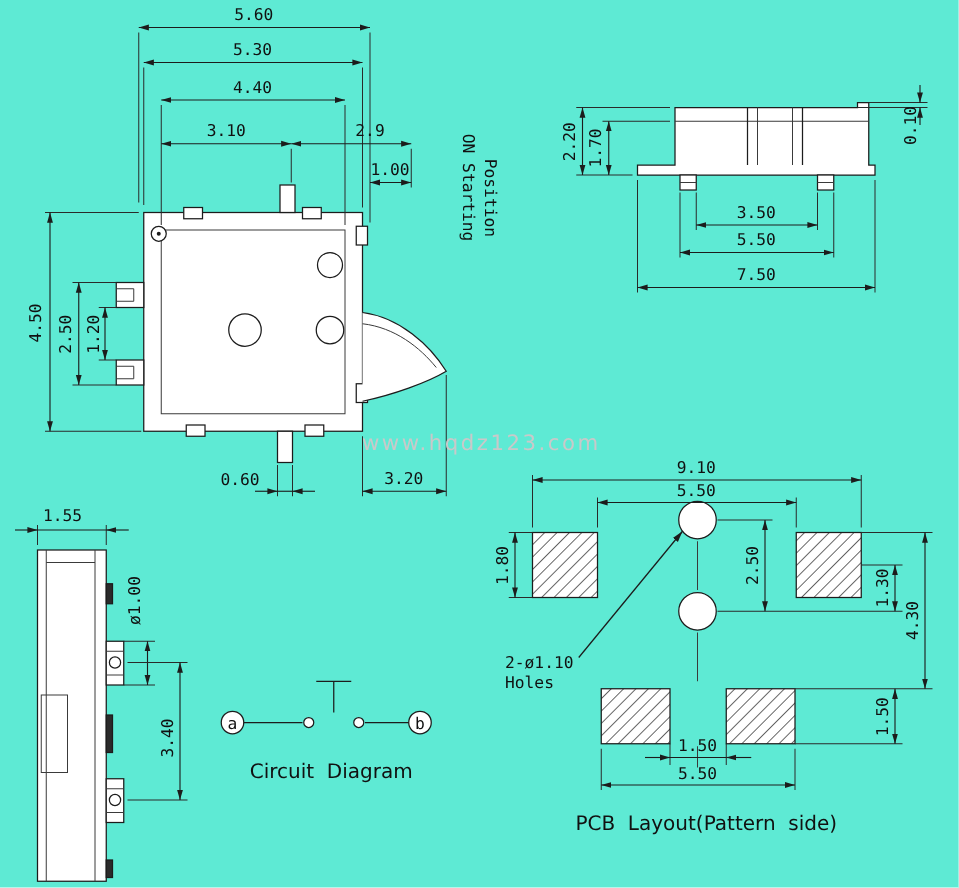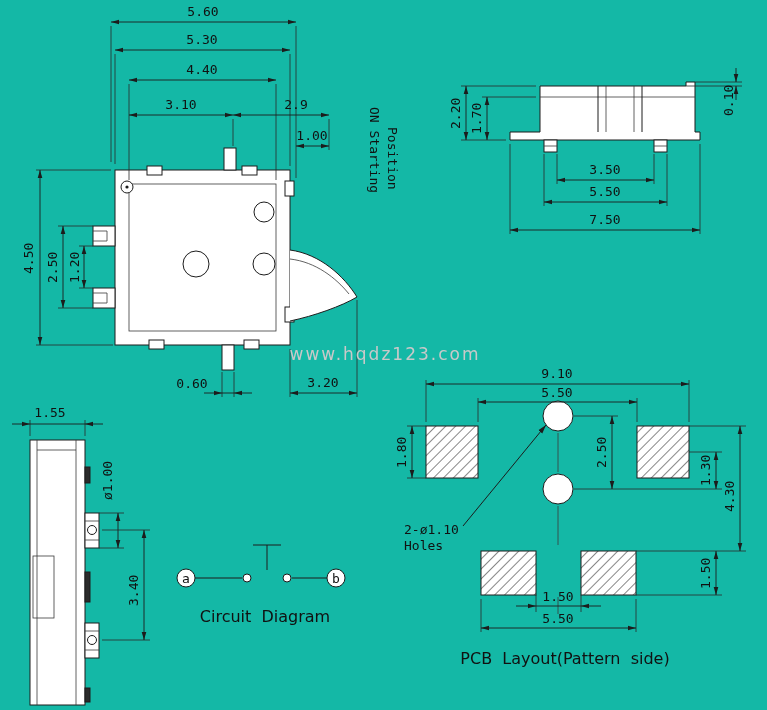--- a/index.html
+++ b/index.html
@@ -1,16 +1,16 @@
 <!DOCTYPE html>
 <html><head>
 <meta charset="utf-8">
 <style>
   html,body{margin:0;padding:0;background:#fcfcfc;}
-  .canvas{position:relative;width:767px;height:710px;background:#14b8a6;overflow:hidden;}
+  .canvas{position:relative;width:767px;height:710px;background:#5eead4;overflow:hidden;}
   svg{display:block;}
   .ln{stroke:#1c1c1c;stroke-width:1;fill:none;stroke-linecap:butt;}
   .thin{stroke:#3a3a3a;stroke-width:.8;fill:none;}
   .ext{stroke:#2a2a2a;stroke-width:.8;fill:none;}
   .dim{stroke:#1c1c1c;stroke-width:.9;fill:none;}
   .fillw{fill:#ffffff;}
   .dark{fill:#2b2b2b;stroke:#1c1c1c;}
   text{font-family:"DejaVu Sans Mono","Liberation Mono",monospace;font-size:13px;fill:#111;}
   .cap{font-family:"DejaVu Sans","Liberation Sans",sans-serif;font-size:16px;fill:#111;white-space:pre;}
   .wm{font-family:"DejaVu Sans","Liberation Sans",sans-serif;font-size:17px;fill:#c9c9c9;letter-spacing:2px;}

